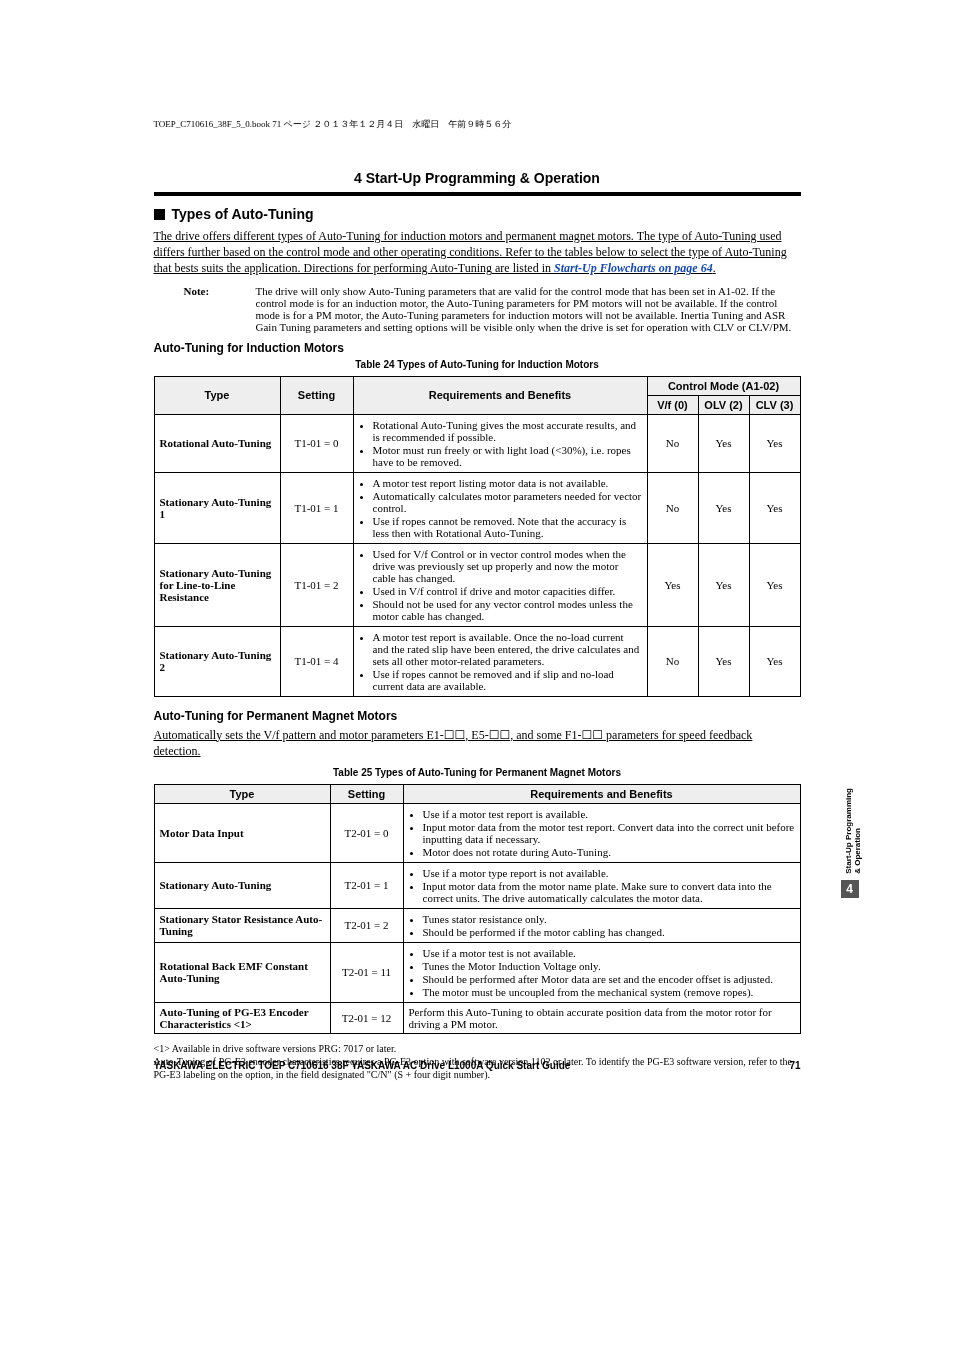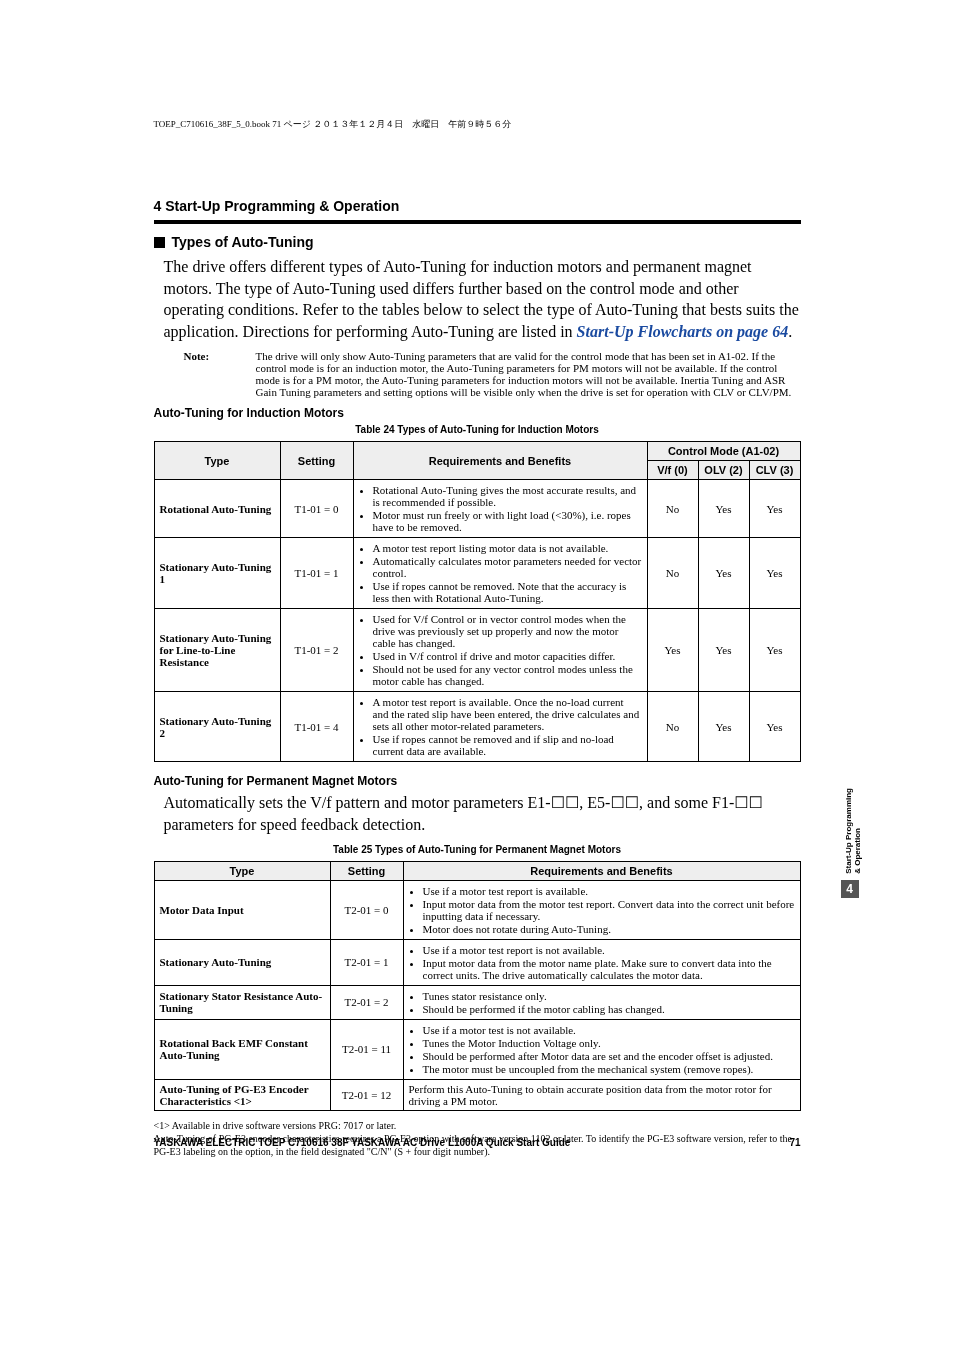--- a/index.html
+++ b/index.html
@@ -1,23 +1,23 @@
 <!DOCTYPE html>
 <html><head>
 <meta charset="utf-8">
 <style>
 body { margin:0; font-family:"Times New Roman",Times,serif; font-size:12px; color:#000; background:#fff; }
 .page { width:887px; margin:0 auto; padding:170px 120px 80px 120px; box-sizing:border-box; position:relative; }
 .header-line { font-size:9px; position:absolute; top:118px; left:120px; }
-.section-header { font-family:Arial,Helvetica,sans-serif; font-weight:bold; font-size:14px; text-align:left; padding-bottom:6px;margin-top:28px; }
+.section-header { font-family:Arial,Helvetica,sans-serif; font-weight:bold; font-size:14px; text-align:center; padding-bottom:6px; }
 .hr-thick { border:0; border-top:4px solid #000; margin:0 0 10px 0; }
 .sub-title-row { display:flex; align-items:center; margin:8px 0 6px 0; }
 .square { width:11px; height:11px; background:#000; margin-right:7px; }
 .sub-title { font-family:Arial,Helvetica,sans-serif; font-weight:bold; font-size:14px; }
-p.body { font-size:16px; line-height:1.35; margin:4px 0 8px 10px; }
+p.body { font-size:12px; line-height:1.35; margin:4px 0 8px 0;text-decoration:underline; }
 .link { color:#1a4aa0; font-style:italic; font-weight:bold; }
 .note-row { margin:6px 0 8px 30px; font-size:11px; display:flex;gap:32px; }
 .note-label { font-weight:bold; min-width:40px; }
 h4.mini { font-family:Arial,Helvetica,sans-serif; font-weight:bold; font-size:12px; margin:6px 0 4px 0; }
 .table-caption { font-family:Arial,Helvetica,sans-serif; font-weight:bold; font-size:10px; text-align:center; margin:4px 0 6px 0; }
 table { border-collapse:collapse; width:100%; font-size:11px; }
 th,td { border:1px solid #000; padding:3px 5px; vertical-align:middle; }
 th { font-family:Arial,Helvetica,sans-serif; font-weight:bold; background:#eee; text-align:center; }
 td.type-cell { font-weight:bold; }
 td.center { text-align:center; }
@@ -150,21 +150,21 @@
               <li>Input motor data from the motor test report. Convert data into the correct unit before inputting data if necessary.</li>
               <li>Motor does not rotate during Auto-Tuning.</li>
             </ul>
           </td>
         </tr>
         <tr>
           <td class="type-cell">Stationary Auto-Tuning</td>
           <td class="center">T2-01 = 1</td>
           <td>
             <ul class="req">
-              <li>Use if a motor test report is not available.</li>
+              <li>Use if a motor type report is not available.</li>
               <li>Input motor data from the motor name plate. Make sure to convert data into the correct units. The drive automatically calculates the motor data.</li>
             </ul>
           </td>
         </tr>
         <tr>
           <td class="type-cell">Stationary Stator Resistance Auto-Tuning</td>
           <td class="center">T2-01 = 2</td>
           <td>
             <ul class="req">
               <li>Tunes stator resistance only.</li>

